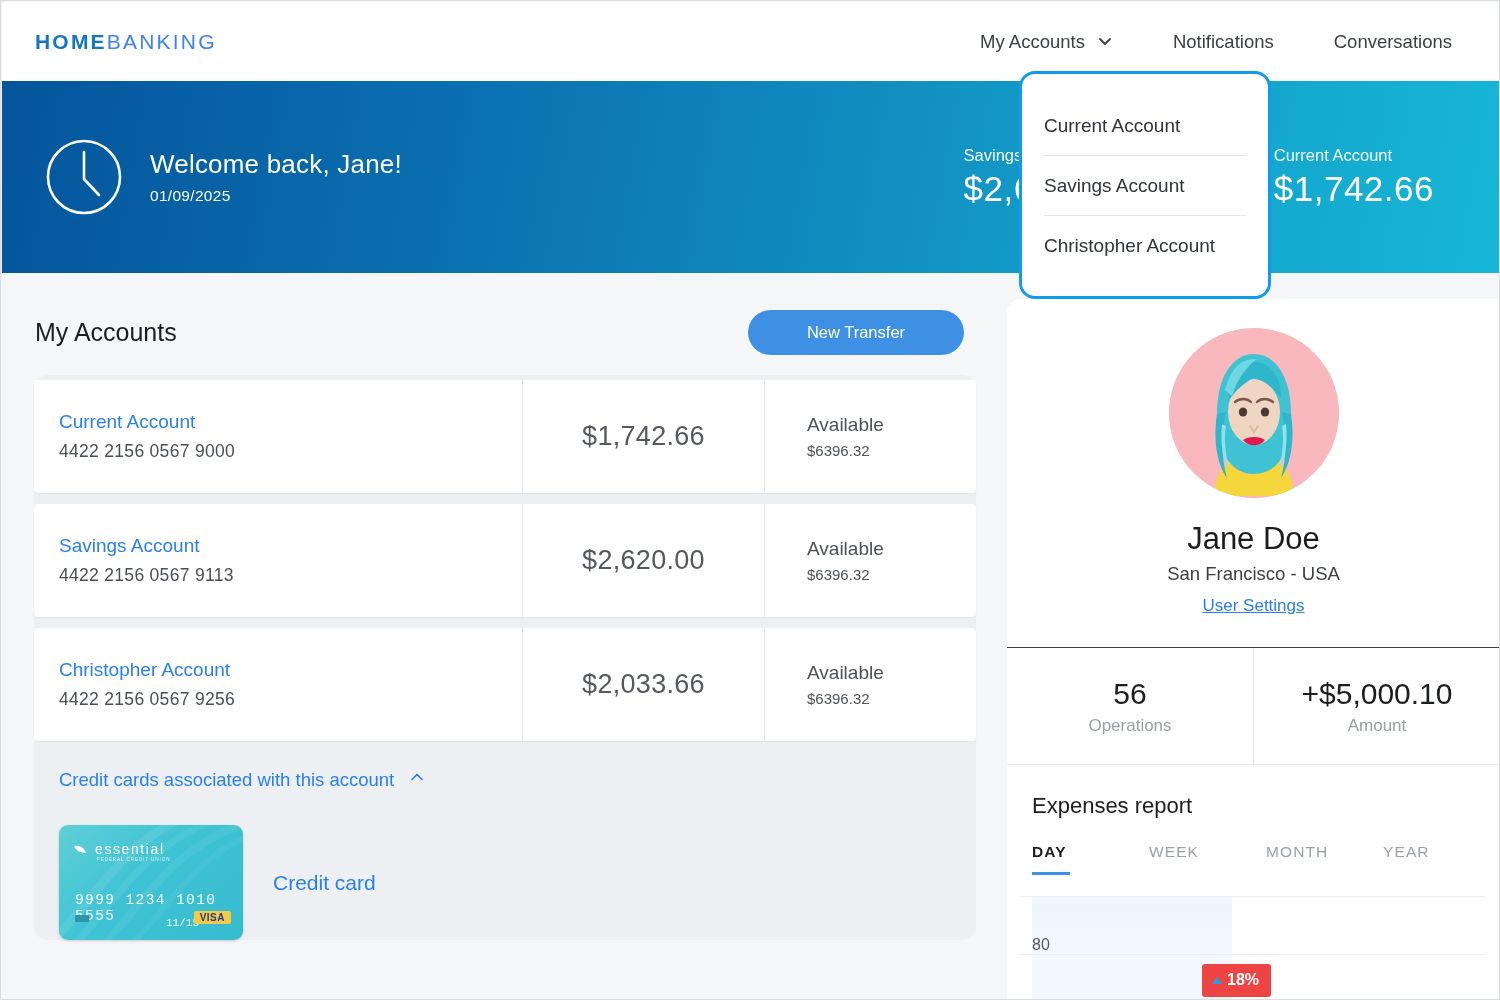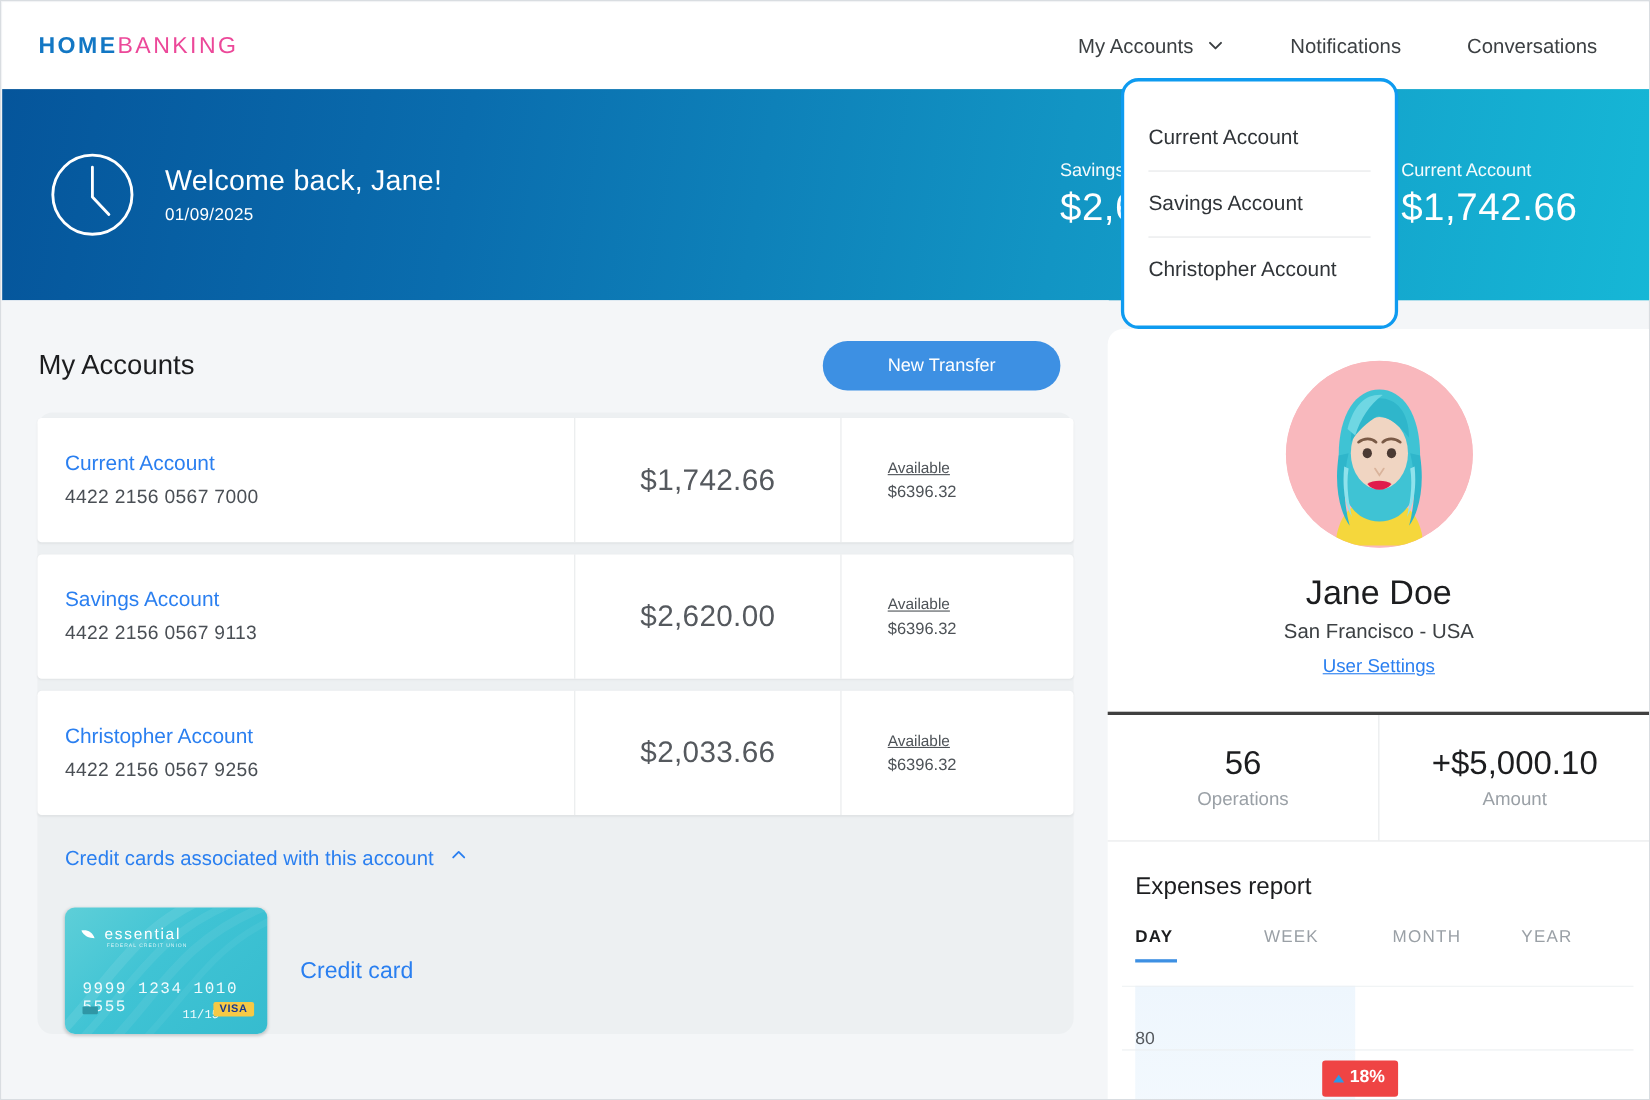--- a/index.html
+++ b/index.html
@@ -19,21 +19,21 @@
 
   
   .topnav {
     position: absolute; left: 1px; top: 1px;
     width: 1498px; height: 79px;
     background: #ffffff;
     display: flex; align-items: center;
   }
   .logo { margin-left: 33px; font-size: 21px; letter-spacing: 2.2px; }
   .logo .home { color: #1277c4; font-weight: 700; }
-  .logo .banking { color: #ec4899; font-weight: 400; }
+  .logo .banking { color: #3b82f6; font-weight: 400; }
   .navlinks {
     margin-left: auto; margin-right: 18px;
     display: flex; align-items: center;
   }
   .navitem {
     color: #3c4043; font-size: 18.5px;
     padding: 0 30px; display: flex; align-items: center; gap: 12px;
     cursor: pointer; white-space: nowrap;
   }
   .chev { display: inline-block; width: 16px; height: 16px; position: relative; top: -1px; }
@@ -116,21 +116,21 @@
   .acct-number { color: #4a4f55; font-size: 17.5px; letter-spacing: .3px; }
   .acct-cell-balance {
     width: 242px; display: flex; align-items: center; justify-content: center;
     border-right: 1px solid #e8eaec;
     color: #55595e; font-size: 27px; letter-spacing: .3px;
   }
   .acct-cell-avail {
     flex: 1; display: flex; flex-direction: column; justify-content: center;
     padding-left: 42px;
   }
-  .avail-label { font-size: 14px; color: #4d5257; margin-bottom: 6px; text-decoration: underline; }
+  .avail-label { font-size: 19px; color: #4d5257; margin-bottom: 6px; }
   .avail-value { font-size: 15px; color: #4d5257; }
 
   .cards-toggle {
     display: flex; align-items: center; gap: 14px;
     margin: 27px 0 0 25px; padding-bottom: 6px;
     color: #2a7ff0; font-size: 18.5px; cursor: pointer; text-align: center;
   }
   .cards-list { margin: 28px 0 0 25px; display: flex; align-items: center; }
   .cc {
     width: 184px; height: 115px; border-radius: 9px;
@@ -182,21 +182,21 @@
     margin: 0 auto; overflow: hidden; background: #f9b8bd;
   }
   .profile-name { margin-top: 23px; font-size: 31px; color: #1c1d1f; font-weight: 400; }
   .profile-loc { margin-top: 6px; font-size: 18.5px; color: #3c4043; }
   .profile-link {
     margin-top: 11px; font-size: 17px; color: #2a7ff0;
     text-decoration: underline; display: inline-block; cursor: pointer;
   }
   .stats {
     margin-top: 31px;
-    border-top: 3px solid #404040; border-bottom: 1px solid #e6e8ea;
+    border-top: 1px solid #404040; border-bottom: 1px solid #e6e8ea;
     display: flex; height: 118px;
   }
   .stat {
     flex: 1; display: flex; flex-direction: column;
     align-items: center; justify-content: center;
   }
   .stat + .stat { border-left: 1px solid #e6e8ea; }
   .stat-value { font-size: 30px; color: #1c1d1f; }
   .stat-label { font-size: 17px; color: #9aa0a6; margin-top: 5px; }
 
@@ -304,21 +304,21 @@
     <div class="main-head">
       <div class="main-title">My Accounts</div>
       <button class="new-transfer">New Transfer</button>
     </div>
 
     <div class="acct-container">
 
       <div class="acct-row">
         <div class="acct-cell-name">
           <div class="acct-name">Current Account</div>
-          <div class="acct-number">4422 2156 0567 7000</div>
+          <div class="acct-number">4422 2156 0567 9000</div>
         </div>
         <div class="acct-cell-balance">$1,742.66</div>
         <div class="acct-cell-avail">
           <div class="avail-label">Available</div>
           <div class="avail-value">$6396.32</div>
         </div>
       </div>
 
       <div class="acct-row">
         <div class="acct-cell-name">

